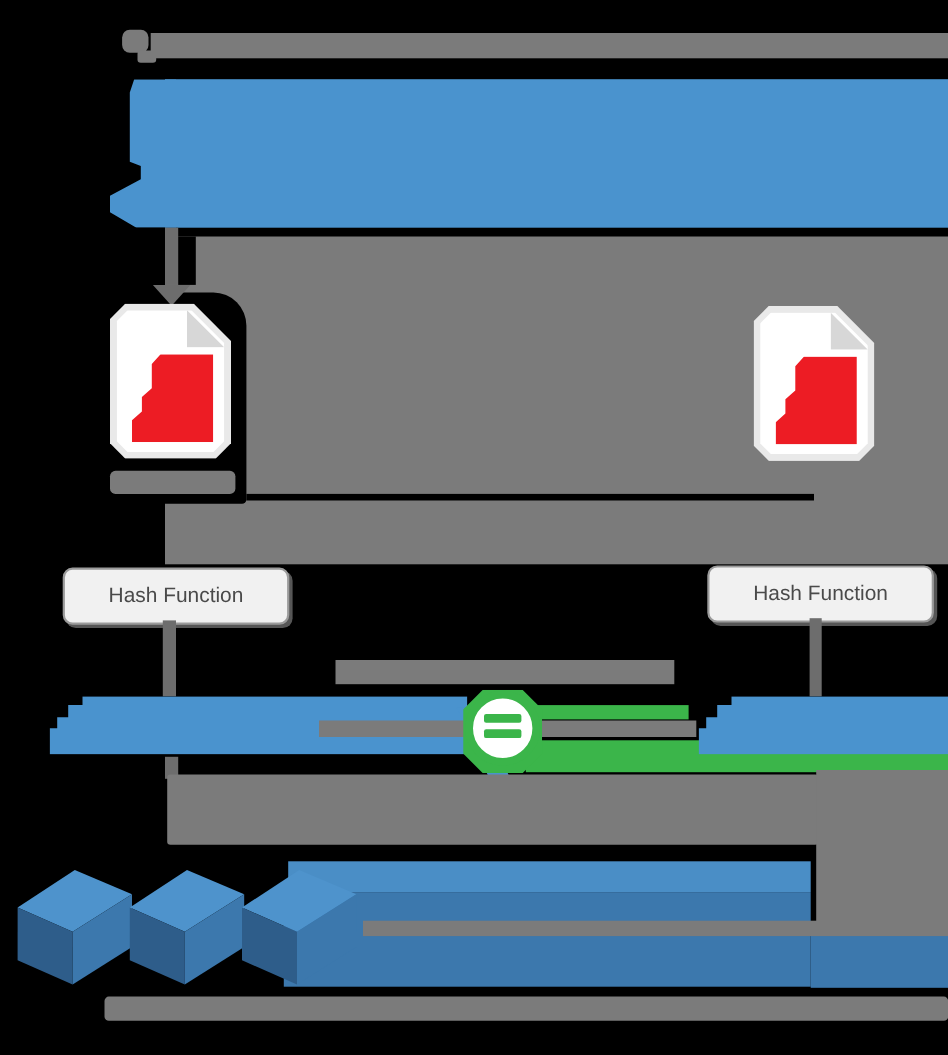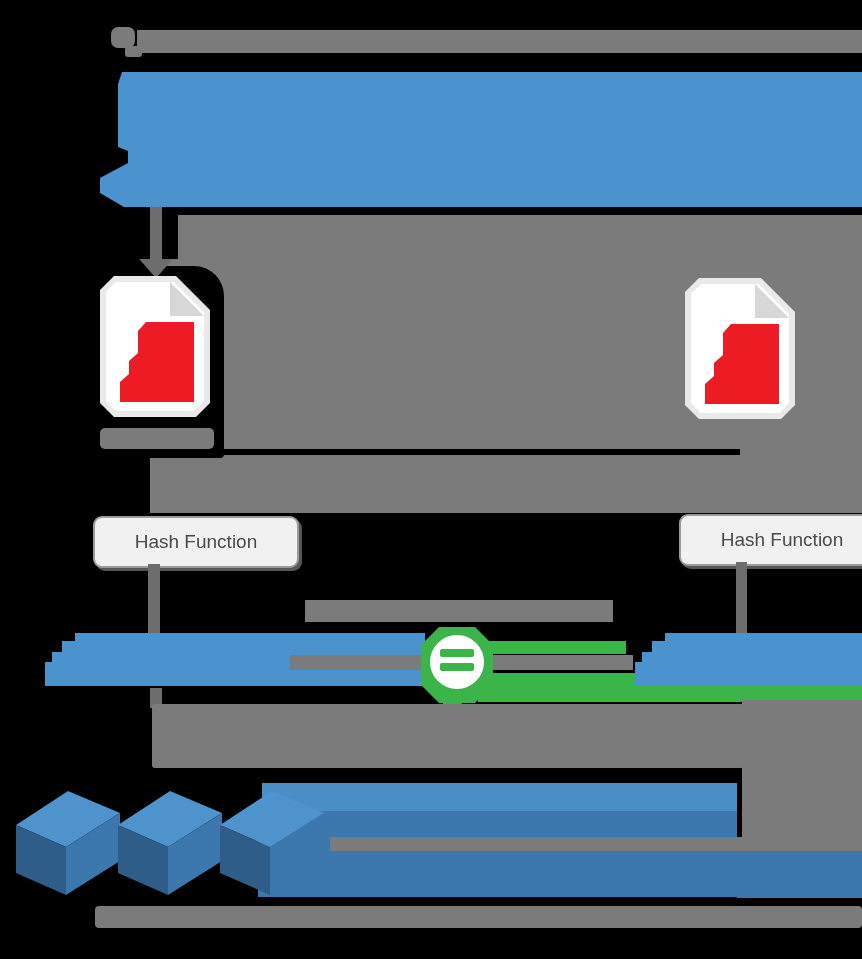--- a/index.html
+++ b/index.html
@@ -8,21 +8,21 @@
   .abs{position:absolute;}
   .gray{background:#7b7b7b;}
   .dgray{background:#6d6d6d;}
   .blue{background:#4a93ce;}
   .midblue{background:#3c78ad;}
   .ltblue{background:#4a8ec6;}
   .green{background:#3bb54a;}
   .black{background:#000;}
   .white-box{background:#f1f1f1;border:2px solid #9b9b9b;border-radius:9px;
              box-shadow:3px 3px 0 #565656;display:flex;align-items:center;justify-content:center;
-             color:#4a4a4a;font-size:19px;margin-left:36px;}
+             color:#4a4a4a;font-size:19px;}
   .doc-outer{background:#e9e9e9;
              clip-path:polygon(14px 0,76px 0,110px 34px,110px 127px,96px 141px,14px 141px,0 127px,0 14px);}
   .doc-inner{position:absolute;left:6px;top:6px;width:98px;height:129px;background:#fff;
              clip-path:polygon(10px 0,68px 0,98px 30px,98px 119px,88px 129px,10px 129px,0 119px,0 10px);}
   .doc-fold{position:absolute;left:70px;top:6px;width:34px;height:34px;background:#d7d7d7;
             clip-path:polygon(0 0,100% 100%,0 100%);}
   .doc-red{position:absolute;left:20px;top:46px;width:74px;height:80px;background:#ed1c24;
            clip-path:polygon(26px 0,74px 0,74px 80px,0 80px,0 60px,9px 52px,9px 39px,18px 31px,18px 9px);}
   .arrow-head{width:0;height:0;border-left:17px solid transparent;border-right:17px solid transparent;
               border-top:19px solid #6d6d6d;}

